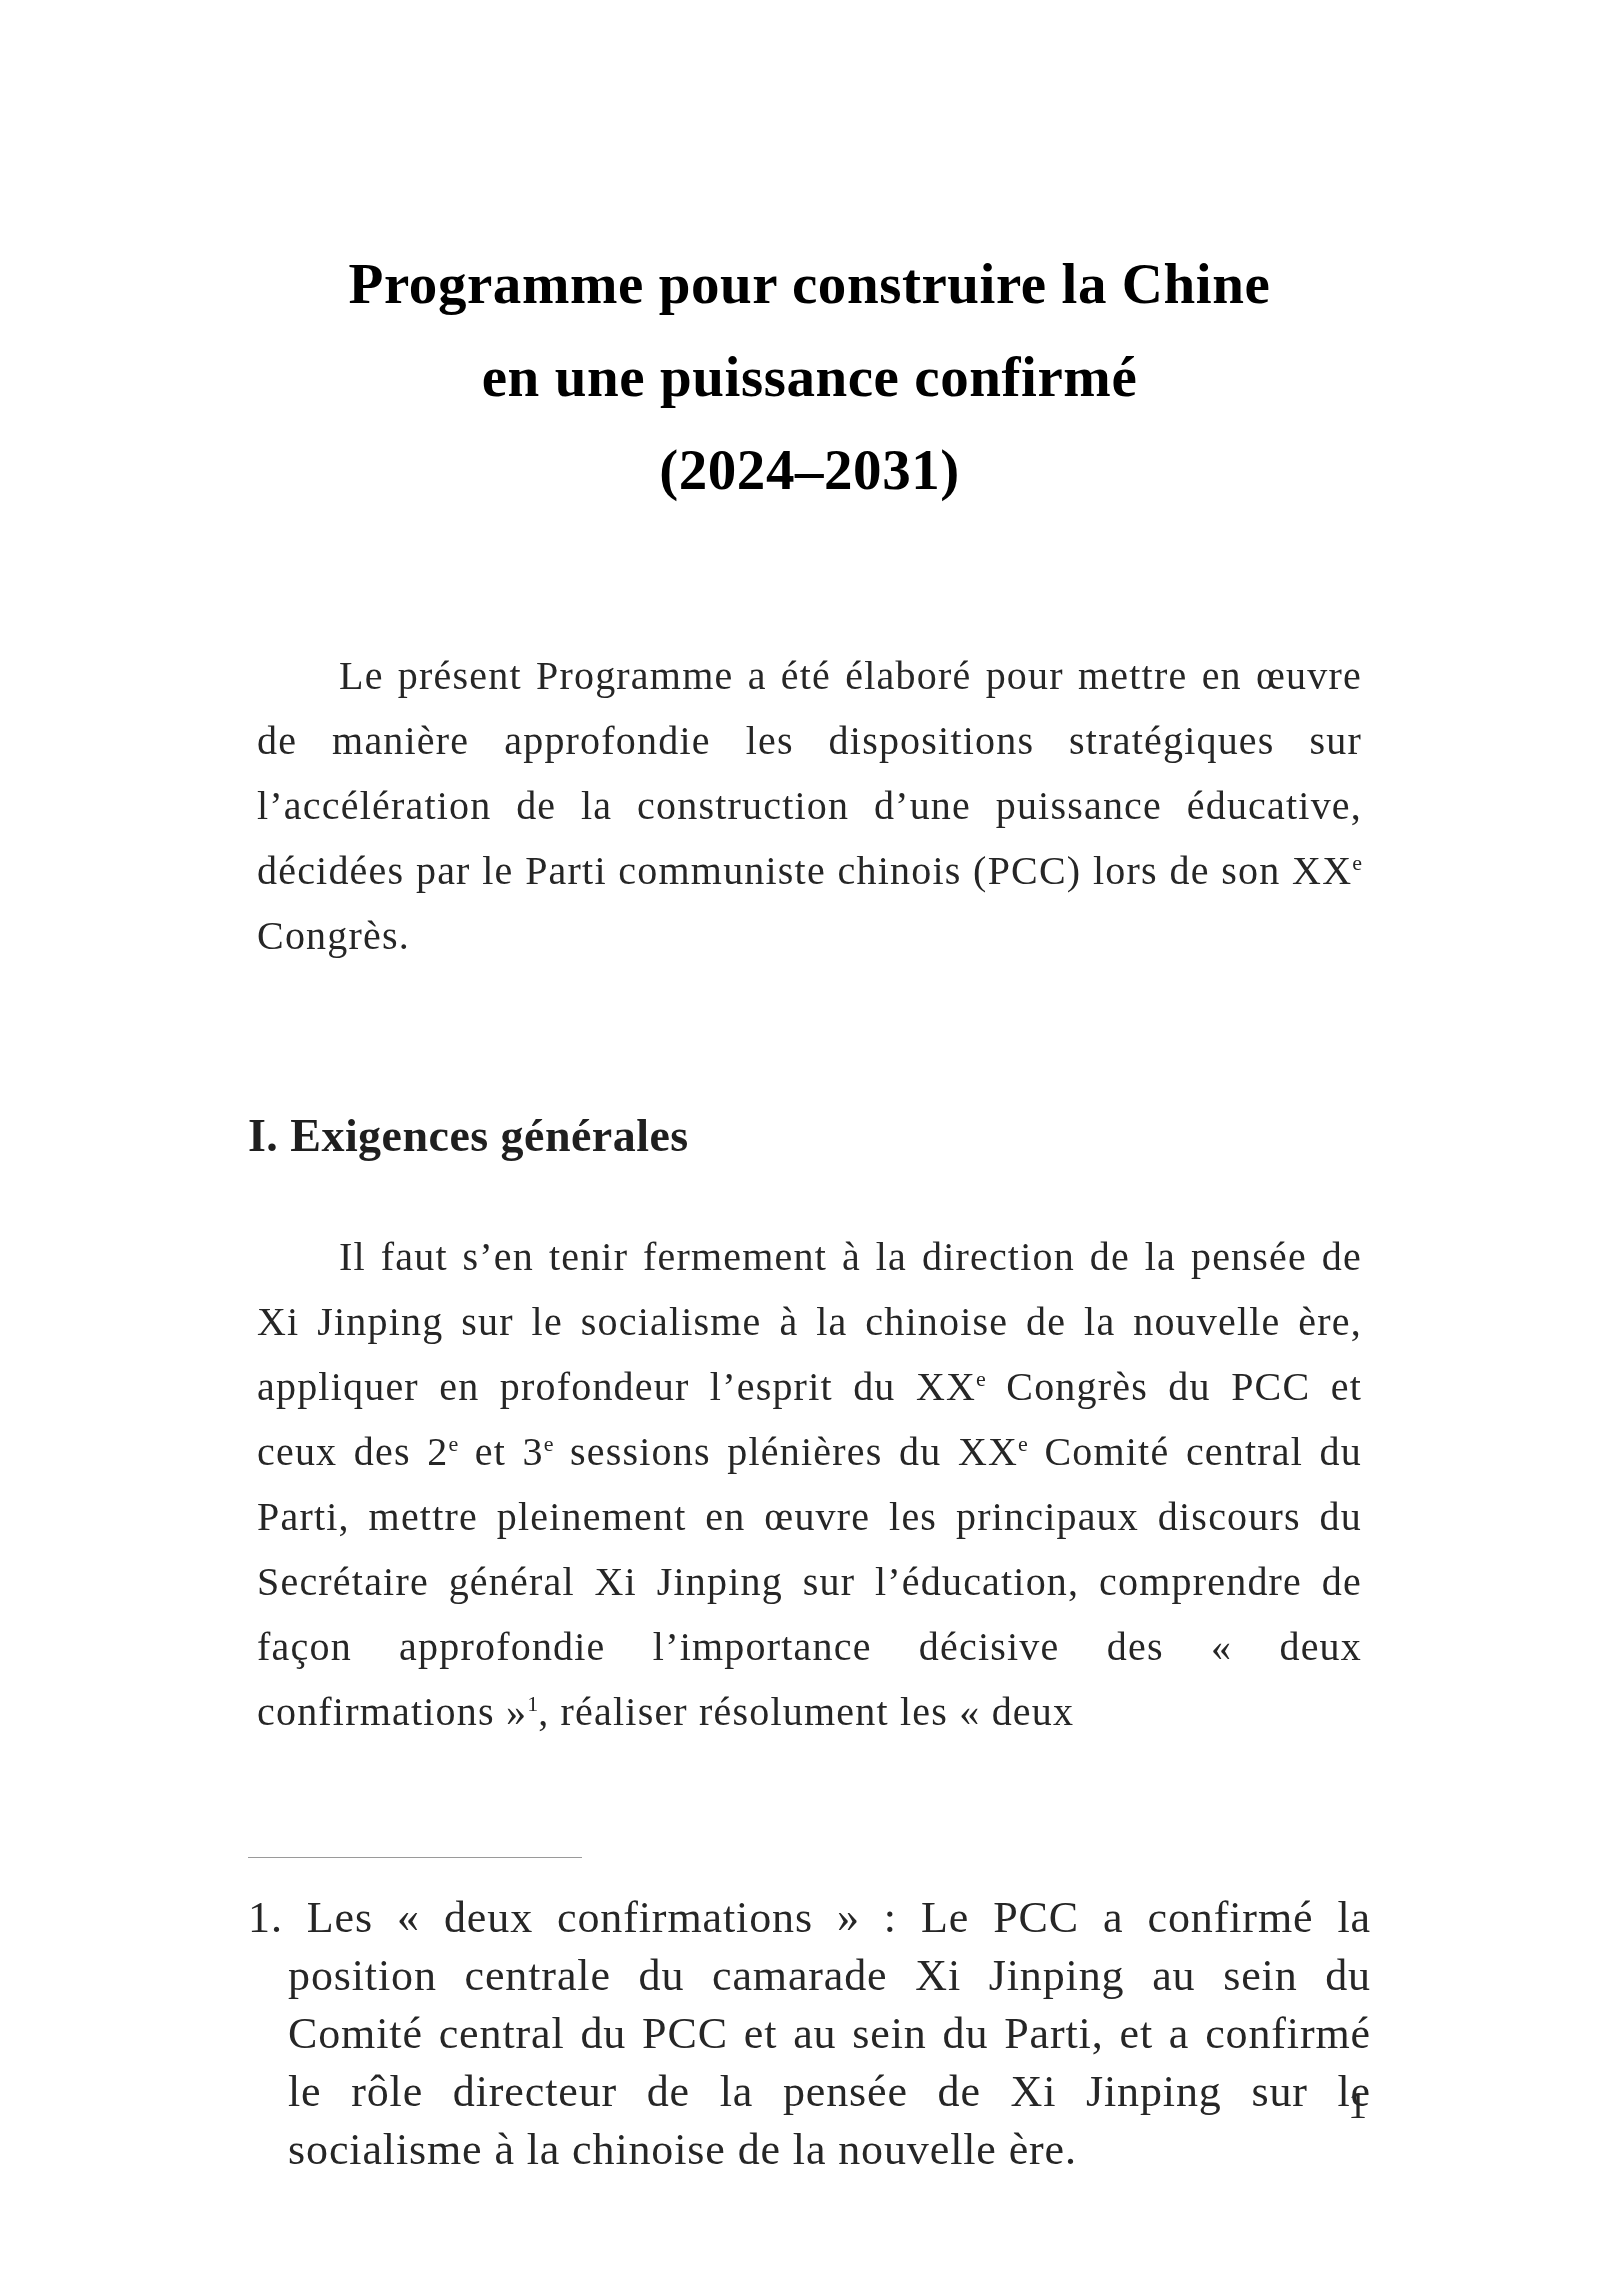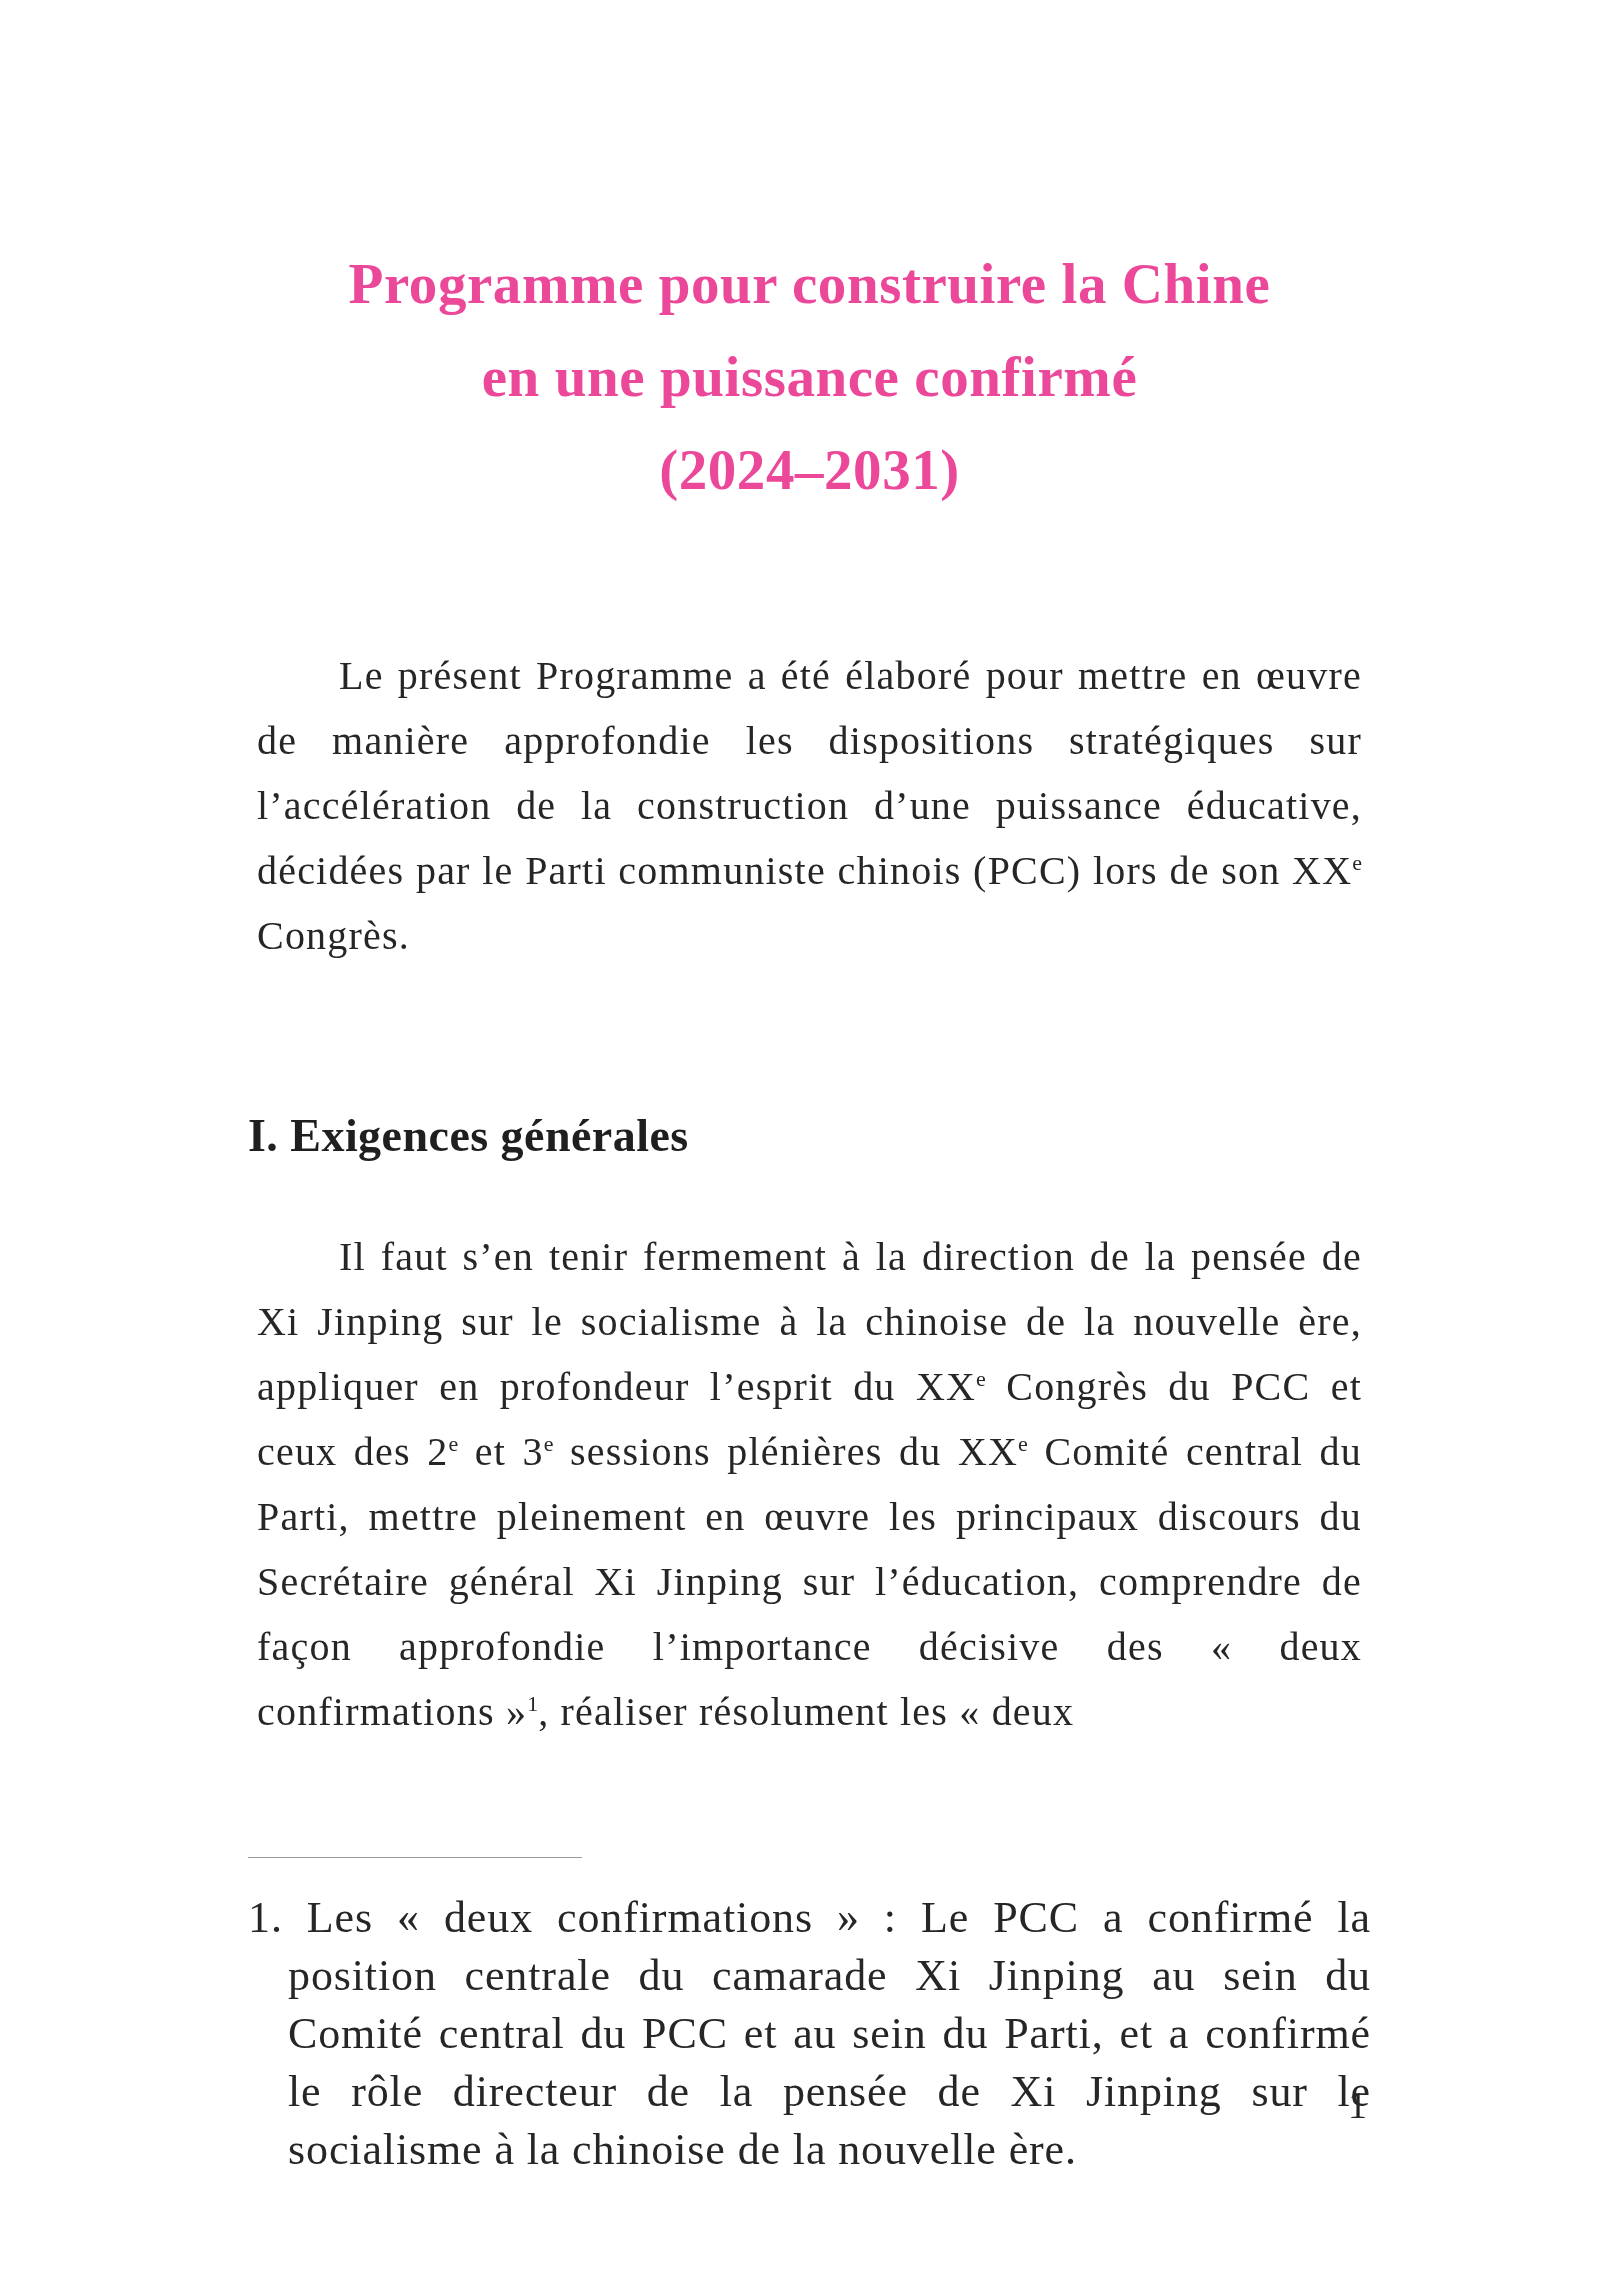--- a/index.html
+++ b/index.html
@@ -21,21 +21,21 @@
     padding: 0 241px 0 248px;
     box-sizing: border-box;
   }
   .title {
     margin: 237px 0 0 0;
     font-size: 57px;
     line-height: 93px;
     font-weight: bold;
     text-align: center;
     letter-spacing: 0.01em;
-    color: #ec4899;
+    color: #000000;
   }
   .body-par {
     margin: 9px;
     font-size: 40px;
     line-height: 65px;
     text-align: justify;
     text-indent: 82px;
     letter-spacing: 0.03em;
   }
   .intro-par {

